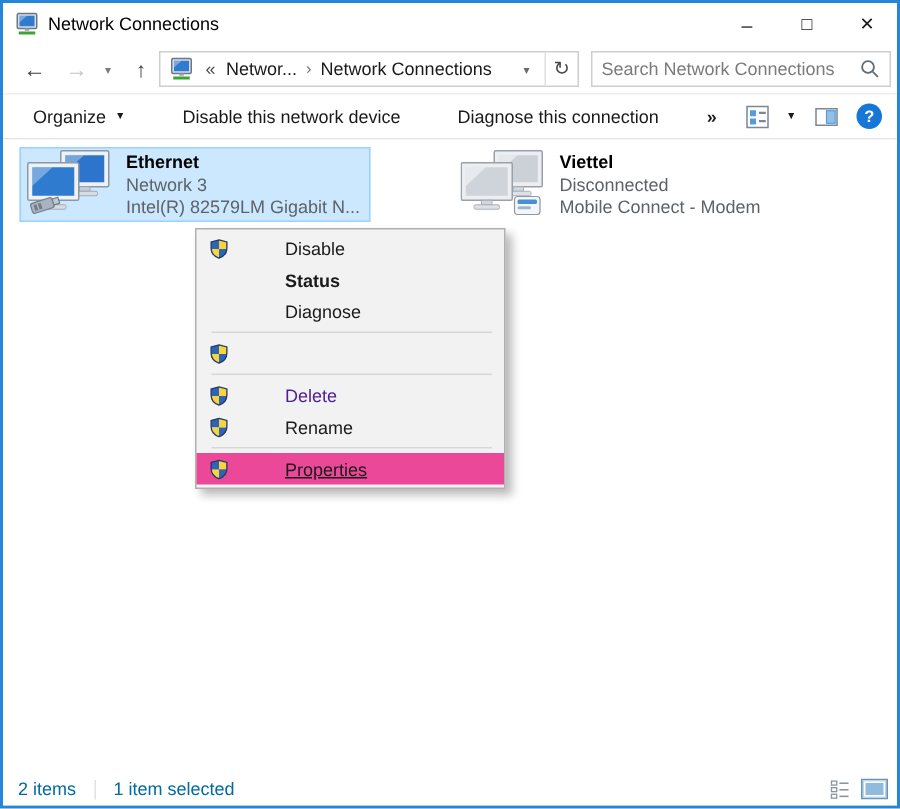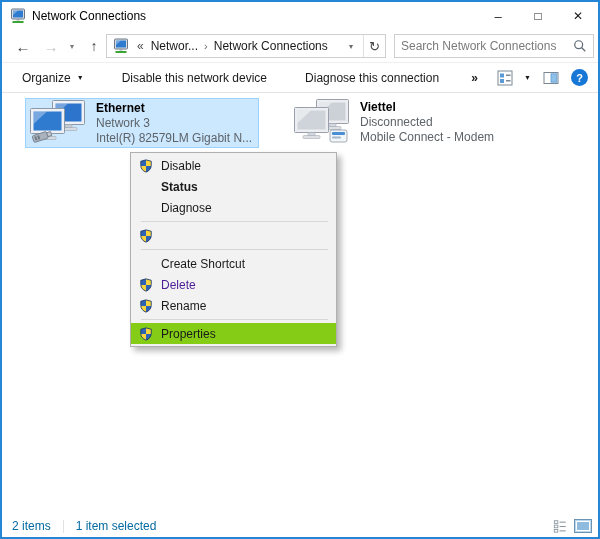--- a/index.html
+++ b/index.html
@@ -48,35 +48,35 @@
   .tb-diagnose { margin-left:38px; }
   .tb-more { margin-left:32px; font-size:12px; font-weight:bold; color:#1a1a1a; }
   .tb-right { margin-left:auto; margin-right:10px; display:flex; align-items:center; gap:12px; }
   .tb-view { display:flex; align-items:center; gap:5px; }
   .help-btn { width:17px; height:17px; border-radius:50%; background:#1777d6; color:#fff; font-weight:bold; font-size:11px; display:flex; align-items:center; justify-content:center; }
 
   
   .content { position:relative; flex:1 1 auto; background:#fff; overflow:hidden; }
 
   .tile { position:absolute; top:5px; height:50px; display:flex; align-items:center; padding:2px 4px; }
-  .tile-ethernet { left:23px; width:234px; background:#cce8ff; border:1px solid #99d1ff; }
-  .tile-viettel { left:287px; width:210px; background:transparent; border:1px solid transparent;align-items:flex-end; }
+  .tile-ethernet { left:11px; width:234px; background:#cce8ff; border:1px solid #99d1ff; }
+  .tile-viettel { left:300px; width:210px; background:transparent; border:1px solid transparent; }
   .tile .net-icon { width:58px; height:46px; flex:0 0 auto; }
   .tile-text { margin-left:8px; line-height:15px; white-space:nowrap; overflow:hidden; }
   .tile-name { color:#000; font-weight:700; }
   .tile-line { color:#5d6368; }
 
   
   .ctx-menu { position:absolute; left:128px; top:59px; width:207px; background:#f2f2f2; border:1px solid #b0b0b0; box-shadow:4px 4px 6px rgba(0,0,0,0.28); padding:2px 0; z-index:10; }
   .mi { height:21px; display:flex; align-items:center; padding-left:8px; cursor:default; }
   .mi .mi-icon { width:22px; display:flex; align-items:center; flex:0 0 auto; }
-  .mi .mi-label { color:#1a1a1a; }
+  .mi .mi-label { color:#1a1a1a;margin-left:29px; }
   .mi.bold .mi-label { font-weight:700; }
   .mi.disabled .mi-label { color:#4c1d95; }
-  .mi.highlight { background:#84cc16; }
+  .mi.highlight { background:#ec4899;text-decoration:underline; }
   .ctx-sep { height:1px; background:#d7d7d7; margin:3px 8px 3px 10px; }
 
   
   .statusbar { height:22px; flex:0 0 auto; display:flex; align-items:center; background:#fff; color:#0369a1;justify-content:space-between; }
   .sb-count { margin-left:10px; }
   .sb-divider { width:1px; height:13px; background:#e2e2e2; margin:0 12px; }
   .sb-right { margin-left:auto; margin-right:6px; display:flex; align-items:center; gap:7px; }
   .sb-icon { display:flex; }
 </style>
 </head>
@@ -298,24 +298,20 @@
       </div>
       <div class="ctx-sep"></div>
       <div class="mi">
         <span class="mi-icon">
             <svg width="14" height="14">
               <use href="#uac-shield"></use>
             </svg>
           </span>
       </div>
       <div class="ctx-sep"></div>
-      <div class="mi">
-        <span class="mi-icon"></span>
-        <span class="mi-label">Create Shortcut</span>
-      </div>
       <div class="mi disabled">
         <span class="mi-icon">
             <svg width="14" height="14">
               <use href="#uac-shield"></use>
             </svg>
           </span>
         <span class="mi-label">Delete</span>
       </div>
       <div class="mi">
         <span class="mi-icon">

